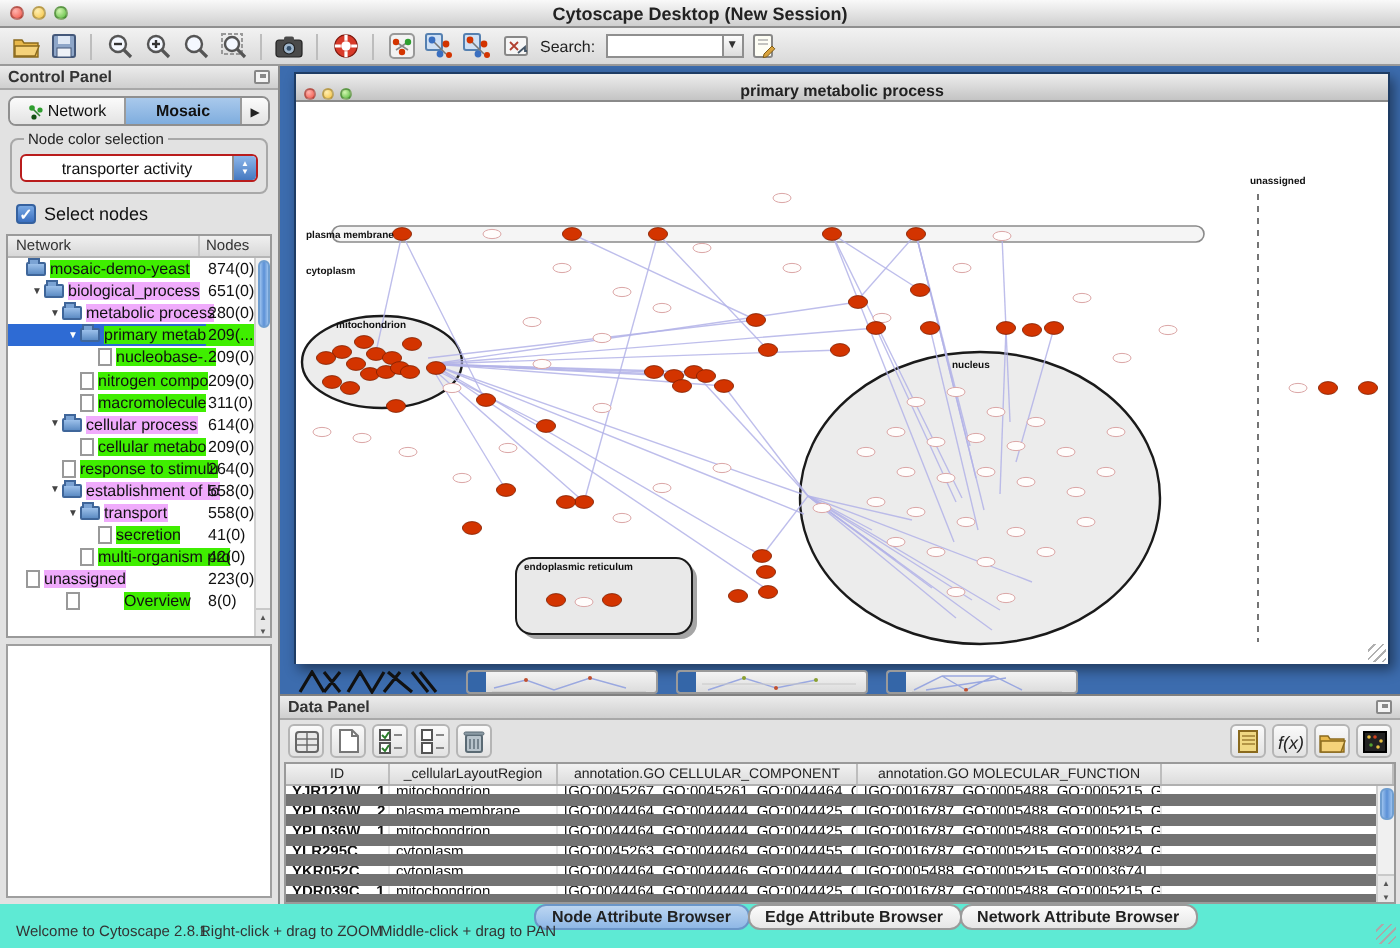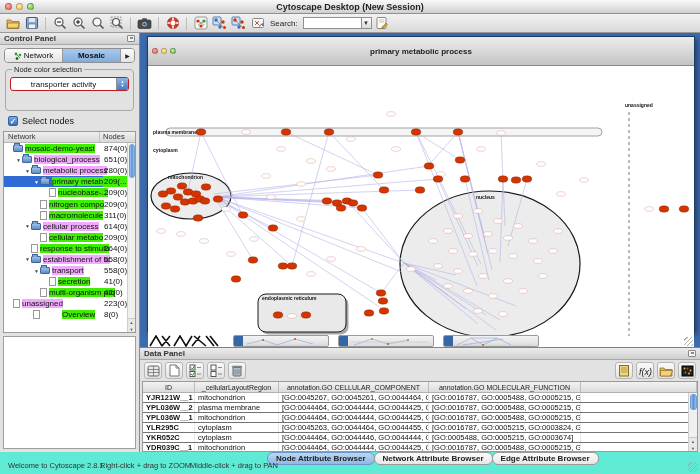--- a/index.html
+++ b/index.html
@@ -33,21 +33,21 @@
   .panel-header { height:12px; background:linear-gradient(#ececec,#cfcfcf); border-bottom:1px solid #a8a8a8; display:flex; align-items:center; justify-content:space-between; padding:0 4px; flex:none; }
   .panel-header .ph-title { font-size:8px; font-weight:bold; color:#333; }
   .detach { width:8px; height:7px; border:1px solid #888; border-radius:1px; background:#f4f4f4; position:relative; }
   .detach:before { content:""; position:absolute; right:1px; top:1px; width:3px; height:2px; background:#888; }
 
   .cp-tabs { display:flex; margin:3px 4px 2px; height:15px; border:1px solid #8f8f8f; border-radius:4px; overflow:hidden; background:#f2f2f2; flex:none; }
   .cp-tab { flex:1; display:flex; align-items:center; justify-content:center; gap:2px; font-size:8px; color:#111; border-right:1px solid #9a9a9a; background:linear-gradient(#fbfbfb,#e3e3e3); }
   .cp-tab.selected { background:linear-gradient(#a9c9ec,#7fadde); font-weight:bold; }
   .cp-tab-arrow { width:13px; display:flex; align-items:center; justify-content:center; font-size:6px; color:#222; background:linear-gradient(#fbfbfb,#e3e3e3); }
 
-  .groupbox { margin:4px 5px 1px; border:1px solid #a8a8a8; border-radius:4px; padding:4px 4px 19px; position:relative; flex:none; }
+  .groupbox { margin:4px 5px 1px; border:1px solid #a8a8a8; border-radius:4px; padding:4px 4px 5px; position:relative; flex:none; }
   .groupbox .legend { position:absolute; top:-5px; left:6px; background:#e2e2e2; font-size:7.5px; color:#222; padding:0 2px; }
   .combo { height:14px; display:flex; align-items:center; background:#fff; border:1px solid #b91c1c; border-radius:3px; overflow:hidden; margin-top:3px; }
   .combo .cval { flex:1; font-size:8px; color:#111; text-align:center; }
   .combo .cstep { width:12px; height:100%; background:linear-gradient(#8cb6ea,#4579c0); display:flex; flex-direction:column; align-items:center; justify-content:center; color:#fff; font-size:4px; line-height:4px; border-left:1px solid #8f8f8f; }
 
   .checkrow { display:flex; align-items:center; gap:4px; margin:4px 8px 3px; flex:none; }
   .checkbox { width:10px; height:10px; border-radius:2px; background:linear-gradient(#79a9e4,#3a6fc0); border:1px solid #35619f; color:#fff; font-size:8px; line-height:9px; text-align:center; font-weight:bold; }
   .checklabel { font-size:9px; color:#111; }
 
   
@@ -71,41 +71,41 @@
   .tree-scroll { position:absolute; top:11px; right:0; bottom:0; width:8px; background:#f0f0f0; border-left:1px solid #cfcfcf; }
   .tree-scroll .thumb { position:absolute; top:1px; left:0.5px; width:6px; height:34px; border-radius:3px; background:linear-gradient(90deg,#9cc2ee,#5b90d6,#9cc2ee); border:0.5px solid #6f9ed0; }
   .sb-arrows { position:absolute; bottom:0; left:0; right:0; height:14px; background:#e8e8e8; border-top:1px solid #c9c9c9; font-size:4px; color:#555; text-align:center; line-height:7px; }
 
   .overview-panel { margin:3px 3px 3px; background:#fff; border:1px solid #9f9f9f; flex:1; }
 
   
   .right-col { flex:1; display:flex; flex-direction:column; min-width:0; }
   .desktop { height:314px; flex:none; background:#3c6cae; position:relative; }
   .net-window { position:absolute; left:7px; top:3px; width:548px; height:296px; border:1px solid #1e3c64; background:#fff; box-shadow:2px 3px 6px rgba(0,0,0,.45); }
-  .net-titlebar { height:29px; background:linear-gradient(#ededed,#c4c4c4); border-bottom:1px solid #8a8a8a; display:flex; align-items:center; position:relative; }
+  .net-titlebar { height:14px; background:linear-gradient(#ededed,#c4c4c4); border-bottom:1px solid #8a8a8a; display:flex; align-items:flex-end; position:relative; }
   .net-titlebar .lights { margin-left:4px; gap:3px; }
   .net-titlebar .light { width:6px; height:6px; }
   .net-title { position:absolute; left:0; right:0; text-align:center; font-size:8px; font-weight:bold; color:#222; }
   .net-canvas { width:546px; height:281px; background:#fff; position:relative; }
   .grip { position:absolute; right:1px; bottom:1px; width:9px; height:9px;
     background:repeating-linear-gradient(135deg, transparent 0 2px, #b0b0b0 2px 3px); }
 
   .mini-strip { position:absolute; left:8px; top:302px; height:12px; display:flex; align-items:center; gap:9px; }
   .thumb-win { width:96px; height:12px; background:linear-gradient(#f4f4f4,#dcdcdc); border:1px solid #9a9a9a; border-radius:2px; display:flex; overflow:hidden; }
   .thumb-win .tw-accent { width:9px; height:100%; background:#3466a8; flex:none; }
 
   
   .data-panel { flex:1; background:#e2e2e2; border-top:1px solid #808080; display:flex; flex-direction:column; min-height:0; }
   .dp-toolbar { height:21px; display:flex; align-items:center; padding:0 4px; gap:3px; flex:none; }
   .dp-btn { width:18px; height:17px; border:1px solid #b5b5b5; border-radius:3px; background:linear-gradient(#fafafa,#e2e2e2); display:flex; align-items:center; justify-content:center; }
   .dp-spacer { flex:1; }
   .dp-table { flex:1; margin:0 2px; background:#fff; border:1px solid #9a9a9a; position:relative; overflow:hidden; font-size:7.5px; }
   .dhead { display:flex; height:11px; background:linear-gradient(#f2f2f2,#dcdcdc); border-bottom:1px solid #b0b0b0; font-size:7px; color:#222; }
   .dhead > div { border-right:1px solid #bdbdbd; display:flex; align-items:center; justify-content:center; overflow:hidden; white-space:nowrap; }
-  .drow { display:flex; height:10px; border-bottom:1px solid #737373; color:#111; }
+  .drow { display:flex; height:10px; border-bottom:6px solid #737373; color:#111; }
   .drow > div { border-right:1px solid #e8e8e8; padding:0 3px; display:flex; align-items:center; overflow:hidden; white-space:nowrap; }
   .drow > div:first-child { font-weight:bold; }
   .dp-scroll { position:absolute; top:11px; right:0; bottom:0; width:9px; background:#f0f0f0; border-left:1px solid #cfcfcf; }
   .dp-scroll .thumb { position:absolute; top:1px; left:0.5px; width:7px; height:16px; border-radius:3px; background:linear-gradient(90deg,#9cc2ee,#5b90d6,#9cc2ee); border:0.5px solid #6f9ed0; }
 
   
   .bottom-strip { height:22px; flex:none; position:relative; background:#5eead4; }
   .browser-tabs { position:absolute; left:268px; top:0px; display:flex; }
   .btab { height:13px; display:flex; align-items:center; padding:0 8px; font-size:8px; font-weight:bold; color:#222; background:linear-gradient(#fcfcfc,#e6e6e6); border:1px solid #9a9a9a; border-radius:6px; margin-left:-1px; }
   .btab.selected { background:linear-gradient(#bcd6f2,#8fb8e6); border-color:#6b96c8; }
@@ -738,21 +738,21 @@
             <div class="sb-arrows">▲<br>▼</div>
           </div>
         </div>
       </div>
     </div>
   </div>
 
   <div class="bottom-strip">
     <div class="browser-tabs">
       <div class="btab selected">Node Attribute Browser</div>
+      <div class="btab">Edge Attribute Browser</div>
       <div class="btab">Network Attribute Browser</div>
-      <div class="btab">Edge Attribute Browser</div>
     </div>
     <span class="status-text st-left">Welcome to Cytoscape 2.8.1</span>
     <span class="status-text st-mid">Right-click + drag to ZOOM</span>
     <span class="status-text st-right">Middle-click + drag to PAN</span>
     <span class="app-grip"></span>
   </div>
 </div>
 
 </body></html>

